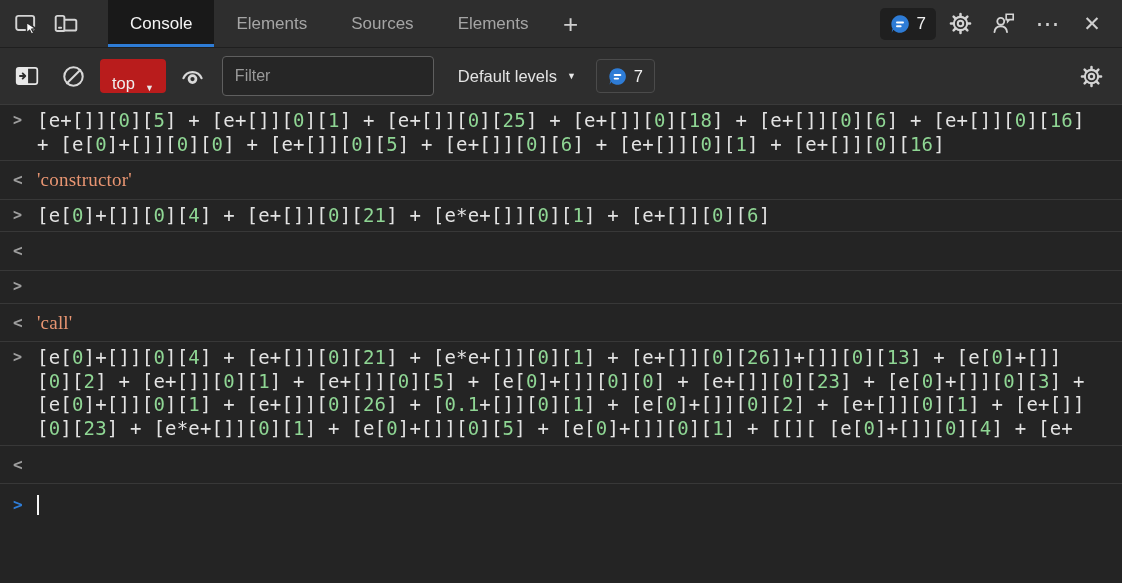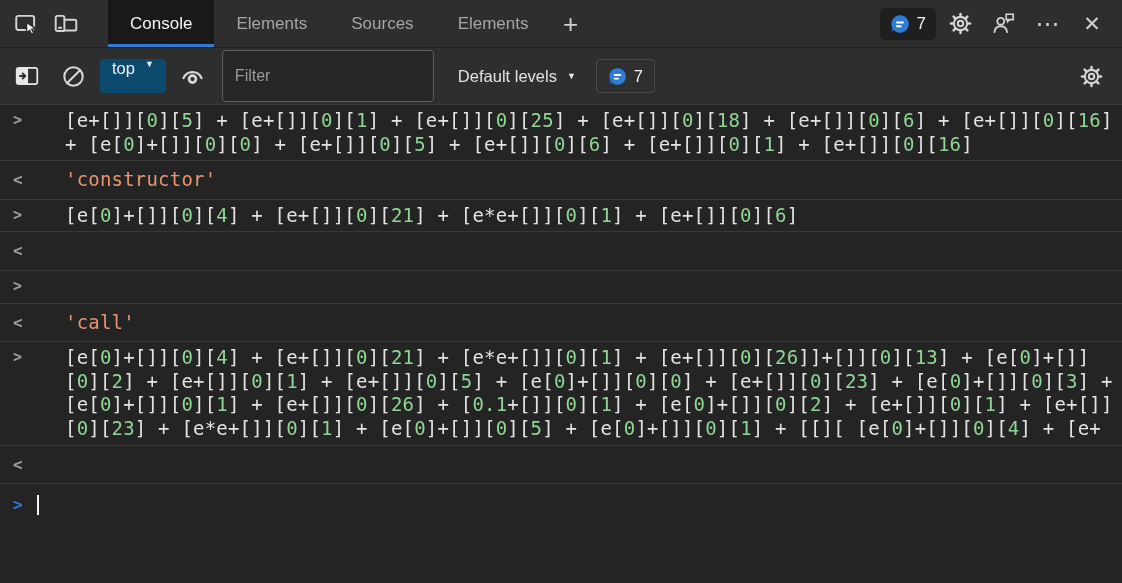--- a/index.html
+++ b/index.html
@@ -23,39 +23,39 @@
   .glyph-btn{font-size:26px;font-weight:300;color:#cfcfcf;}
   .right-cluster{margin-left:auto;display:flex;align-items:center;gap:4px;padding-right:10px;}
   .badge{display:flex;align-items:center;gap:7px;background:#1f1f1f;border:none;border-radius:5px;height:32px;padding:0 10px;color:#f0f0f0;font-size:17px;cursor:pointer;}
   .bubble{color:var(--accent);display:flex;}
   .dots{font-size:24px;letter-spacing:1px;}
   .close{font-size:21px;}
 
   
   .toolbar{height:57px;flex:none;background:var(--bar);display:flex;align-items:center;border-bottom:1px solid #3a3a3a;padding:0 12px 0 8px;}
   .toolbar .icon-btn{width:38px;height:38px;}
-  .pill{display:flex;align-items:flex-start;gap:10px;background:#0c4a6e;border:none;border-radius:4px;height:34px;padding:0 12px;color:#f0f0f0;font-size:16.5px;cursor:pointer;margin:0 8px;}
+  .pill{display:flex;align-items:flex-end;gap:10px;background:#b91c1c;border:none;border-radius:4px;height:34px;padding:0 12px;color:#f0f0f0;font-size:16.5px;cursor:pointer;margin:0 8px;}
   .caret-down{font-size:9px;color:#e8e8e8;}
-  .filter{width:212px;height:52px;background:#262626;border:1px solid #5f5f5f;border-radius:4px;color:#e8e8e8;font-size:16px;padding:16px 12px;margin:0 8px 0 10px;font-family:"Liberation Sans",sans-serif;}
+  .filter{width:212px;height:40px;background:#262626;border:1px solid #5f5f5f;border-radius:4px;color:#e8e8e8;font-size:16px;padding:16px 12px;margin:0 8px 0 10px;font-family:"Liberation Sans",sans-serif;}
   .filter::placeholder{color:#9a9a9a;}
   .levels{display:flex;align-items:center;gap:10px;background:transparent;border:none;color:#e3e3e3;font-size:16.5px;cursor:pointer;padding:0 10px;margin-left:6px;justify-content:flex-end;}
   .badge2{display:flex;align-items:center;gap:7px;background:#2f2f2f;border:1px solid #4b4b4b;border-radius:4px;height:34px;padding:0 11px;color:#f0f0f0;font-size:16.5px;cursor:pointer;margin-left:10px;}
   .spacer{flex:1;}
 
   
   .console-area{flex:1;overflow:hidden;background:var(--bg);font-family:"DejaVu Sans Mono","Liberation Mono",monospace;}
   .entry{display:flex;border-bottom:1px solid #383838;}
   .entry.input{padding:4px 0;}
   .entry.result{padding:7px 0;}
   .chev{flex:none;width:24px;margin-left:13px;color:#9e9e9e;font-size:15px;line-height:23.6px;font-weight:700;}
   .entry.result .chev{font-size:16px;}
-  .content{flex:1;min-width:0;margin-left:28px;}
+  .content{flex:1;min-width:0;}
   .code-line{white-space:pre;font-size:19px;line-height:23.6px;letter-spacing:0.2px;color:#e3e3e3;}
   .num{color:var(--num);}
-  .str{color:var(--str);}
+  .str{color:var(--str);font-family:Liberation Serif, serif;}
   .prompt{display:flex;padding-top:9px;}
   .prompt .chev{color:var(--accent);font-weight:700;font-size:16px;}
   .caret{display:inline-block;width:1.5px;height:20px;background:#f5f5f5;margin-top:2px;animation:blink 1.06s steps(2,start) infinite;}
   @keyframes blink{50%{opacity:0;}}
   svg{display:block;}
 </style>
 </head>
 <body>
 
 <svg width="0" height="0" style="position:absolute">

